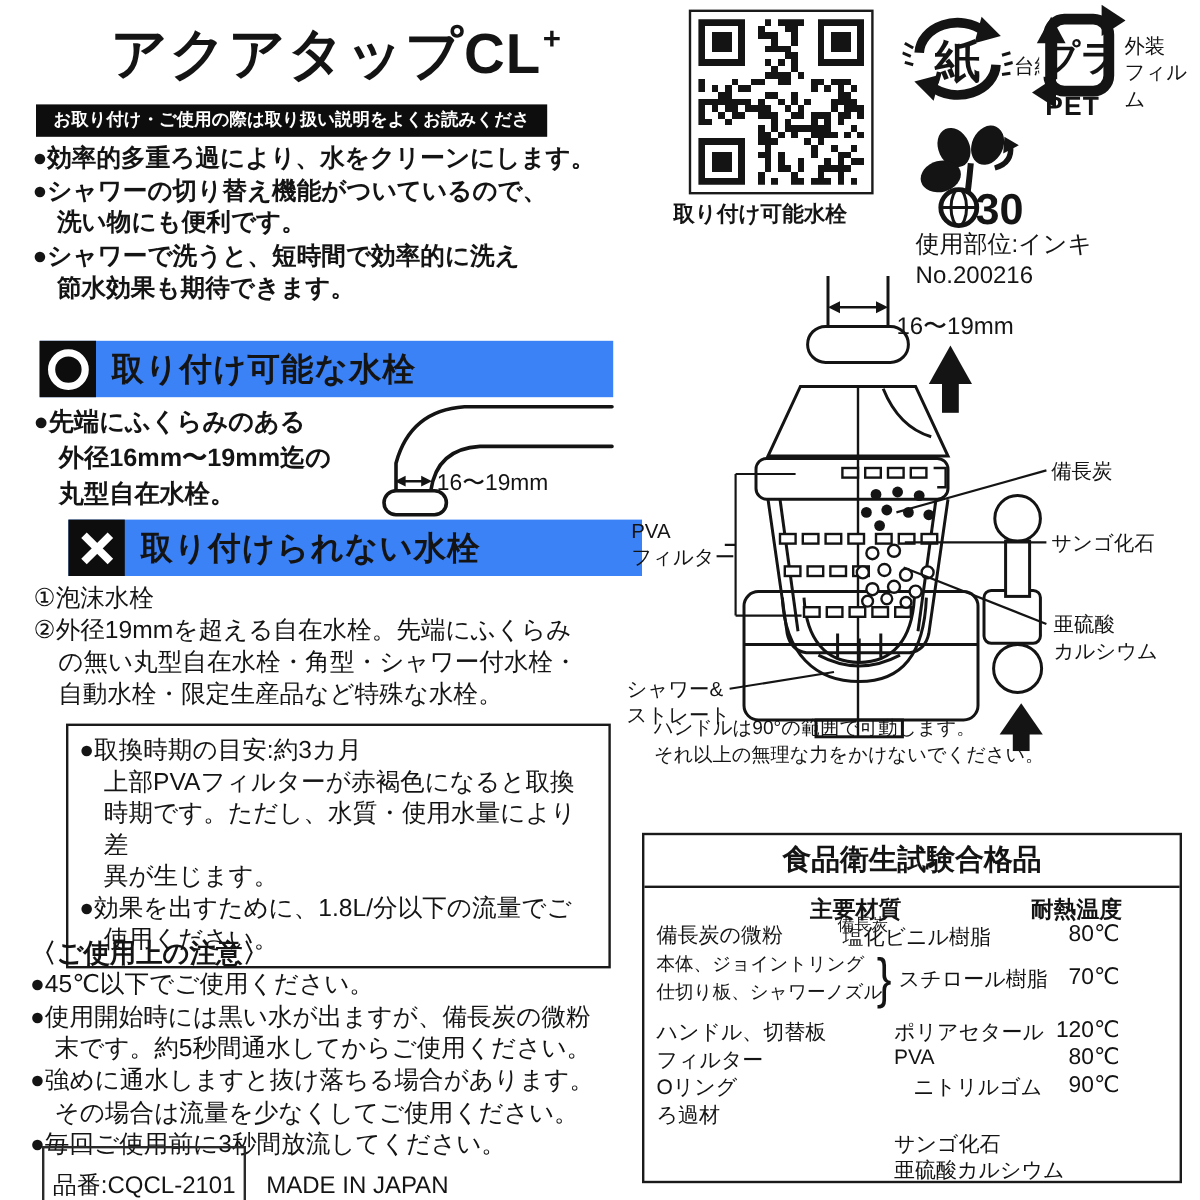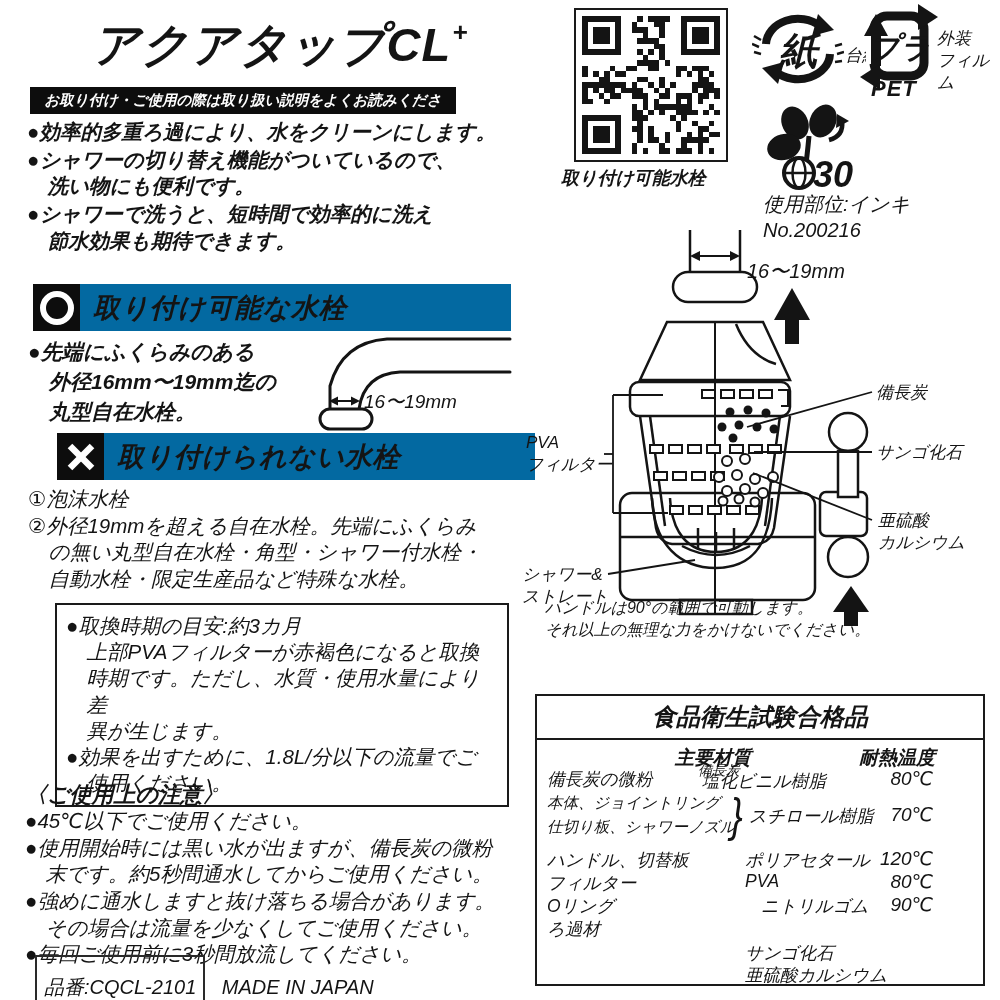--- a/index.html
+++ b/index.html
@@ -1,30 +1,30 @@
 <!DOCTYPE html>
 <html><head>
 <meta charset="utf-8">
 <style>
   html,body{margin:0;padding:0;background:#fff;}
   .page{position:relative;width:1000px;height:1000px;background:#fff;overflow:hidden;
-        font-family:"Liberation Sans","DejaVu Sans",sans-serif;color:#141414;font-style:italic;}
+        font-family:"Liberation Sans","DejaVu Sans",sans-serif;color:#141414;}
   .abs{position:absolute;}
   .pre{white-space:pre-line;}
   .hang{padding-left:1em;text-indent:-1em;}
   .b{font-weight:bold;}
 
   .title{left:92px;top:14px;font-size:47px;font-weight:bold;letter-spacing:1px;white-space:nowrap;}
   .title sup{font-size:26px;vertical-align:20px;margin-left:1px;}
   .banner{left:30px;top:87px;width:426px;height:27px;background:#0d0d0d;color:#fff;
           font-size:14.5px;font-weight:bold;line-height:27px;text-align:center;}
   .intro{left:27px;top:119px;width:494px;font-size:20.5px;font-weight:bold;line-height:1.3;}
   .intro > div{margin-bottom:1px;}
 
-  .sec{left:33px;width:478px;height:47px;background:#0369a1;display:flex;align-items:center;}
+  .sec{left:33px;width:478px;height:47px;background:#3b82f6;display:flex;align-items:center;}
   .sec .sq{width:47px;height:47px;background:#0d0d0d;flex:0 0 47px;display:flex;align-items:center;justify-content:center;}
   .sec .ring{width:22px;height:22px;border:6px solid #fff;border-radius:50%;}
   .sec .hd{margin-left:13px;font-size:27px;font-weight:bold;letter-spacing:1px;white-space:nowrap;}
   .sec1{top:284px;} .sec2{top:433px;margin-left:24px;}
 
   .okbody{left:28px;top:337px;font-size:21px;font-weight:bold;line-height:1.42;}
   .ngl{left:28px;top:486px;width:488px;font-size:20.5px;line-height:1.3;}
   .rbox{left:55px;top:603px;width:432px;border:2.5px solid #1a1a1a;padding:8px 9px;
         font-size:20.5px;line-height:1.28;}
   .notesh{left:25px;top:780px;font-size:22px;font-weight:bold;}

